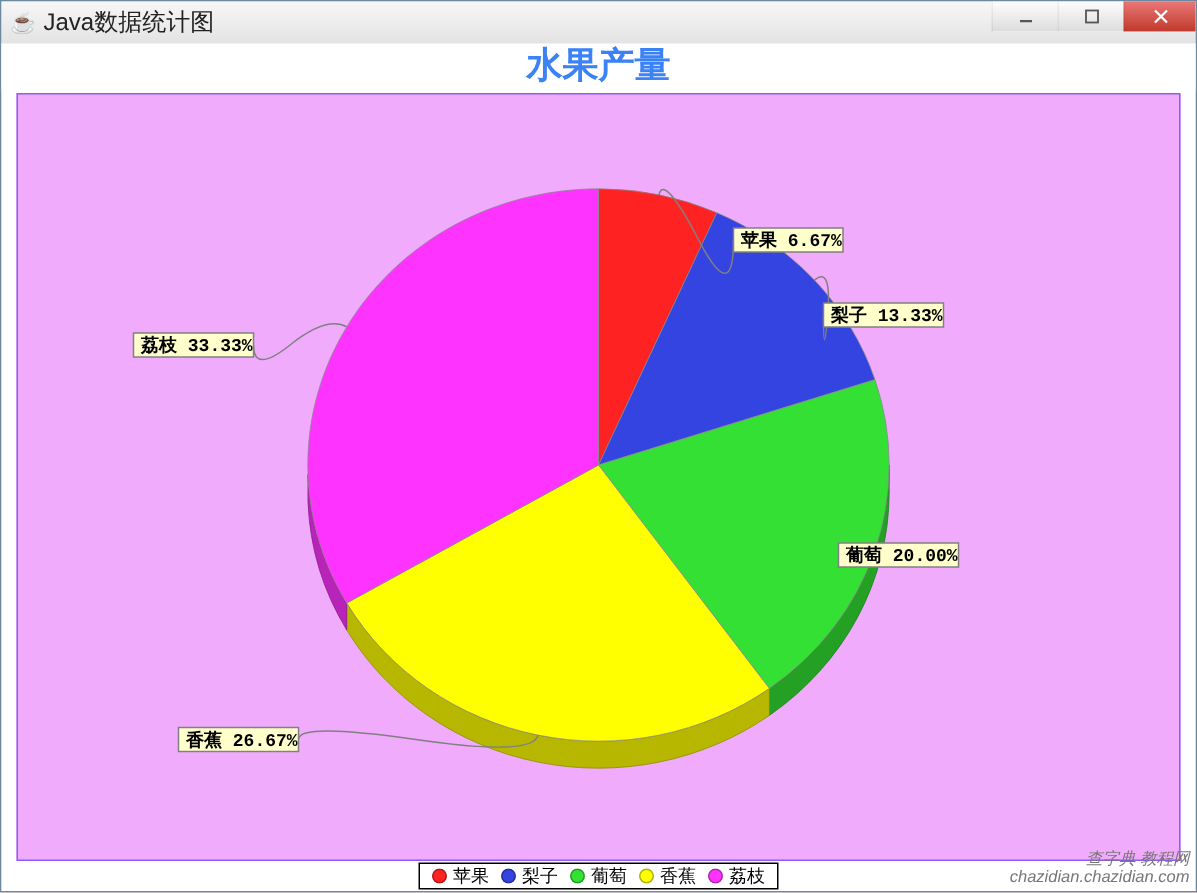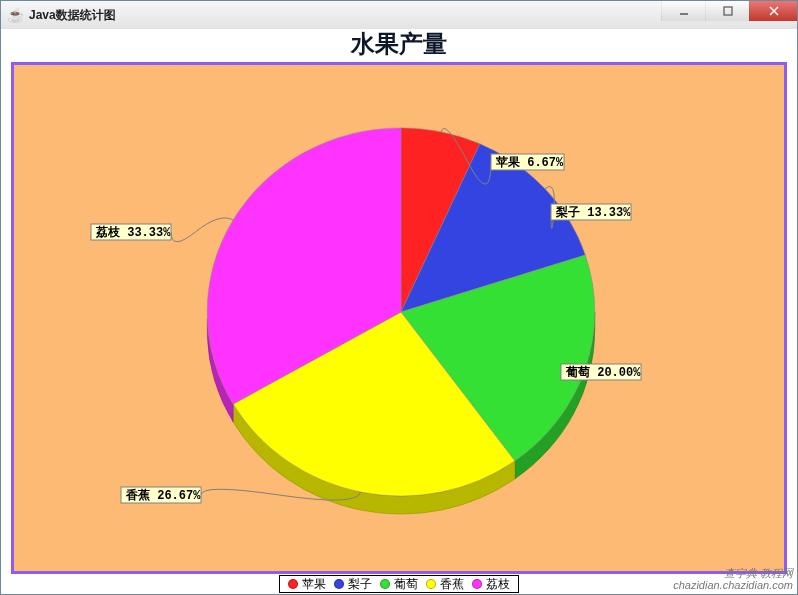--- a/index.html
+++ b/index.html
@@ -33,23 +33,22 @@
   }
   .app-icon {
     width: 16px;
     height: 16px;
     margin: 0 6px;
     display: inline-block;
     font-size: 14px;
     text-align: center;
   }
   .title-text {
-    font-size: 12px;
+    font-size: 16px;
     color: #222;
-    font-weight: bold;
   }
   .win-buttons {
     position: absolute;
     right: 0;
     top: 0;
     height: 20px;
     display: flex;
   }
   .win-btn {
     width: 44px;
@@ -93,33 +92,33 @@
     top: 28px;
     left: 0;
     right: 0;
     bottom: 0;
     background: #fff;
   }
   .chart-title {
     text-align: center;
     font-size: 24px;
     font-weight: bold;
-    color: #0f172a;
+    color: #3b82f6;
     height: 32px;
     line-height: 30px;
     background: #fff;
   }
   .plot-outer {
     position: absolute;
     top: 33px;
     left: 10px;
     right: 10px;
     bottom: 20px;
-    border: 3px solid #8b5cf6;
-    background: #fdba74;
+    border: 1px solid #8b5cf6;
+    background: #f0abfc;
   }
   .plot-area {
     position: absolute;
     inset: 0;
   }
   .plot-area svg {
     display: block;
   }
   .legend {
     position: absolute;

